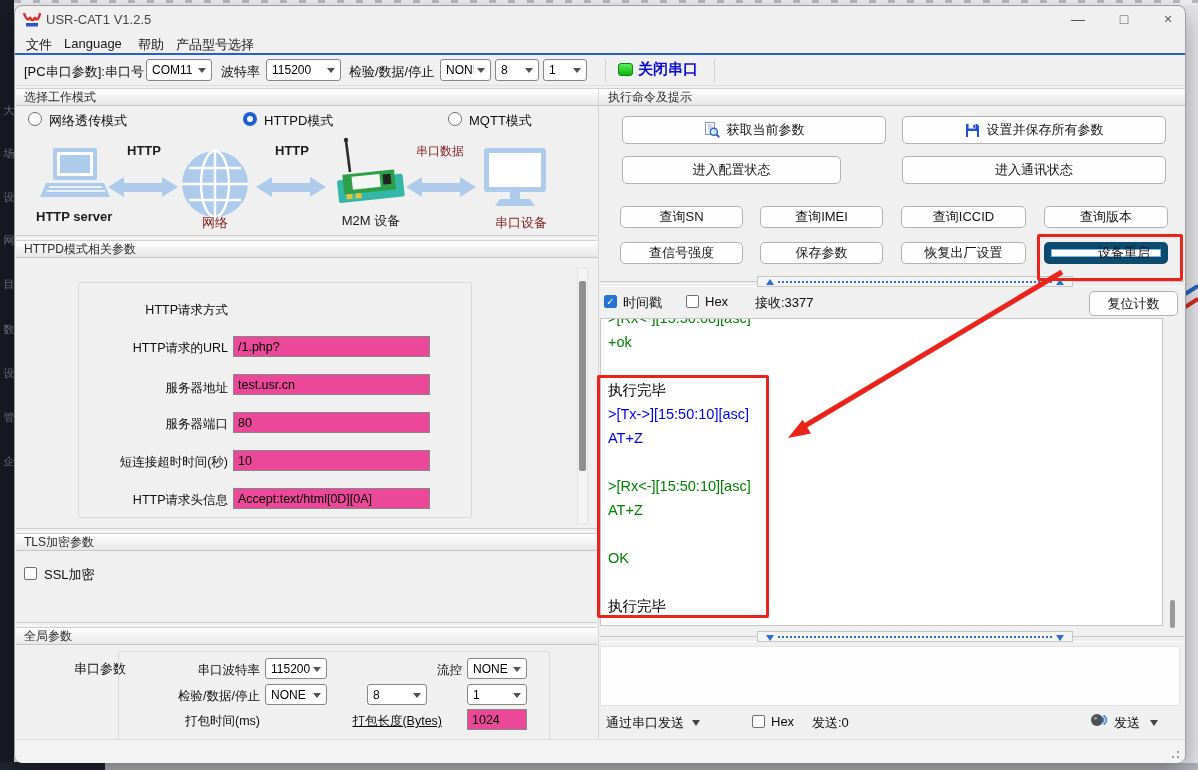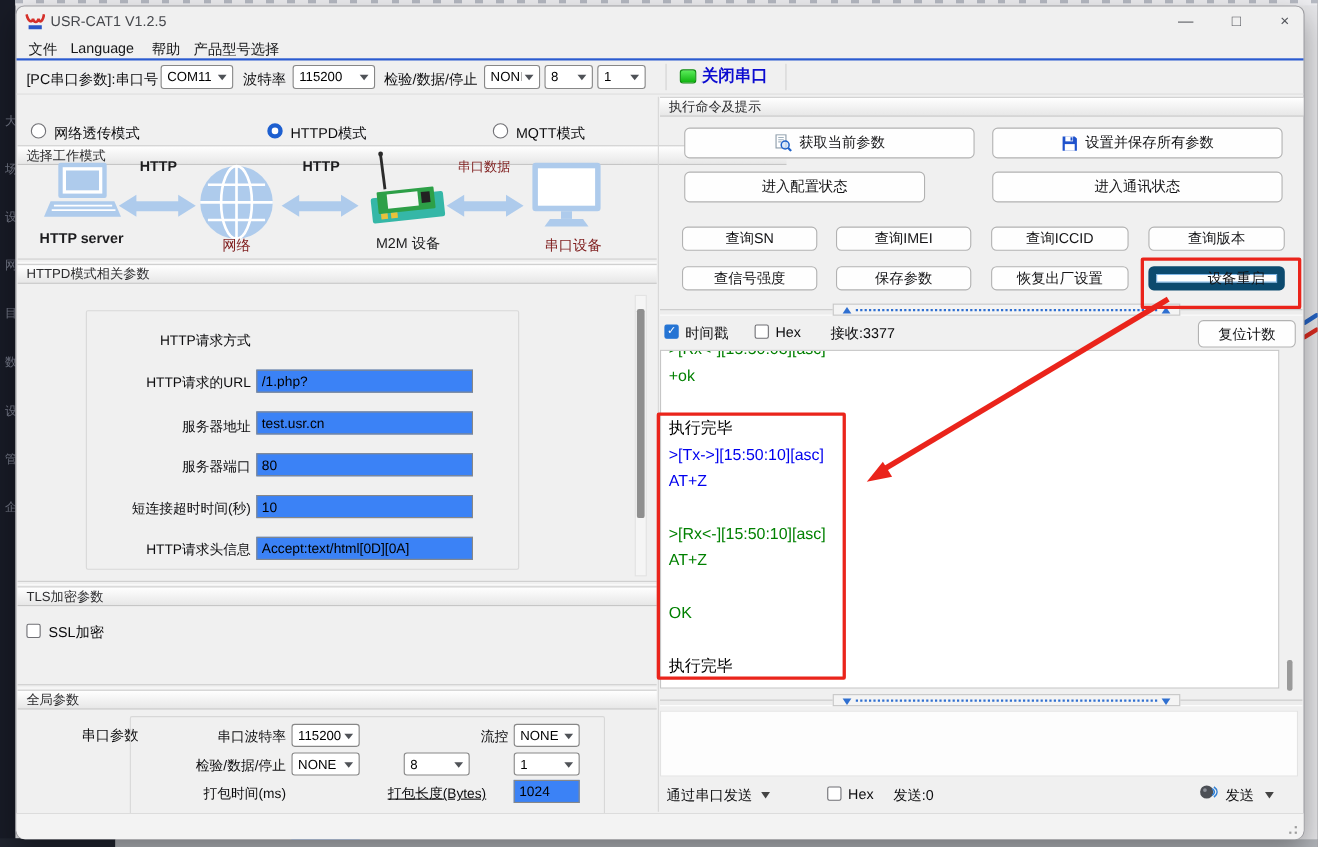--- a/index.html
+++ b/index.html
@@ -28,21 +28,21 @@
   .blueline{left:15px;top:53px;width:1170px;height:2px;background:#2a5bd0;}
   .lbl{position:absolute;font-size:13px;color:#0d0d0f;white-space:nowrap;}
   .rlabel{position:absolute;font-size:12.5px;color:#0d0d0f;text-align:right;white-space:nowrap;}
   .combo{position:absolute;background:#fff;border:1px solid #878787;border-radius:3px;
          font-size:12px;color:#000;height:22px;box-sizing:border-box;display:flex;
          align-items:center;padding:0 16px 0 5px;overflow:hidden;cursor:pointer;}
   .combo .val{white-space:nowrap;overflow:hidden;}
   .car{position:absolute;right:5px;top:50%;margin-top:-2px;width:0;height:0;
        border-left:4px solid transparent;border-right:4px solid transparent;
        border-top:5px solid #4f5257;}
-  .tinput{position:absolute;background:#3b82f6;border:1px solid #878787;border-radius:0;
+  .tinput{position:absolute;background:#ec4899;border:1px solid #878787;border-radius:0;
           font-size:12.5px;color:#000;padding:0 4px;height:21px;box-sizing:border-box;
           font-family:"Liberation Sans",sans-serif;}
   .sep-v{position:absolute;width:1px;background:#d2d2d2;}
   .gheader{position:absolute;height:18px;background:linear-gradient(#ffffff,#e7e7e7);
            border-top:1px solid #d0d0d0;border-bottom:1px solid #c6c6c6;
            font-size:12px;color:#2e2e30;line-height:17px;padding-left:8px;box-sizing:border-box;}
   .groove{position:absolute;height:2px;border-top:1px solid #cdcdcd;border-bottom:1px solid #fafafa;}
   .panelbox{position:absolute;border:1px solid #d8d8d8;border-radius:2px;}
   .radio{position:absolute;width:14px;height:14px;border-radius:50%;background:#fff;
          border:1px solid #6f6f74;box-sizing:border-box;cursor:pointer;}
@@ -135,21 +135,21 @@
   <div class="combo" style="left:543px;top:59px;width:44px;">
     <span class="val">1</span>
       <span class="car"></span>
   </div>
   <div class="sep-v" style="left:605px;top:58px;height:24px;"></div>
   <div class="abs" style="left:618px;top:63px;width:13px;height:11px;border-radius:3px;border:1px solid #0a8a0a;background:linear-gradient(#5bed5b,#0eb30e);"></div>
   <div class="abs" style="left:638px;top:60px;font-size:15px;font-weight:bold;color:#0b0bd0;cursor:pointer;white-space:nowrap;">关闭串口</div>
   <div class="sep-v" style="left:714px;top:58px;height:24px;"></div>
   <div class="abs" style="left:15px;top:85px;width:1170px;height:1px;background:#dedede;"></div>
 
-  <div class="gheader" style="left:16px;top:88px;width:699px;margin-top:44px;">选择工作模式</div>
+  <div class="gheader" style="left:16px;top:88px;width:699px;">选择工作模式</div>
 
   <div class="radio" style="left:28px;top:112px;"></div>
   <div class="lbl" style="left:49px;top:112px;">网络透传模式</div>
   <div class="radio on" style="left:243px;top:112px;"></div>
   <div class="lbl" style="left:264px;top:112px;">HTTPD模式</div>
   <div class="radio" style="left:448px;top:112px;"></div>
   <div class="lbl" style="left:469px;top:112px;">MQTT模式</div>
 
   <svg class="abs" style="left:28px;top:132px;" width="547" height="104" viewBox="28 132 547 104">
 

